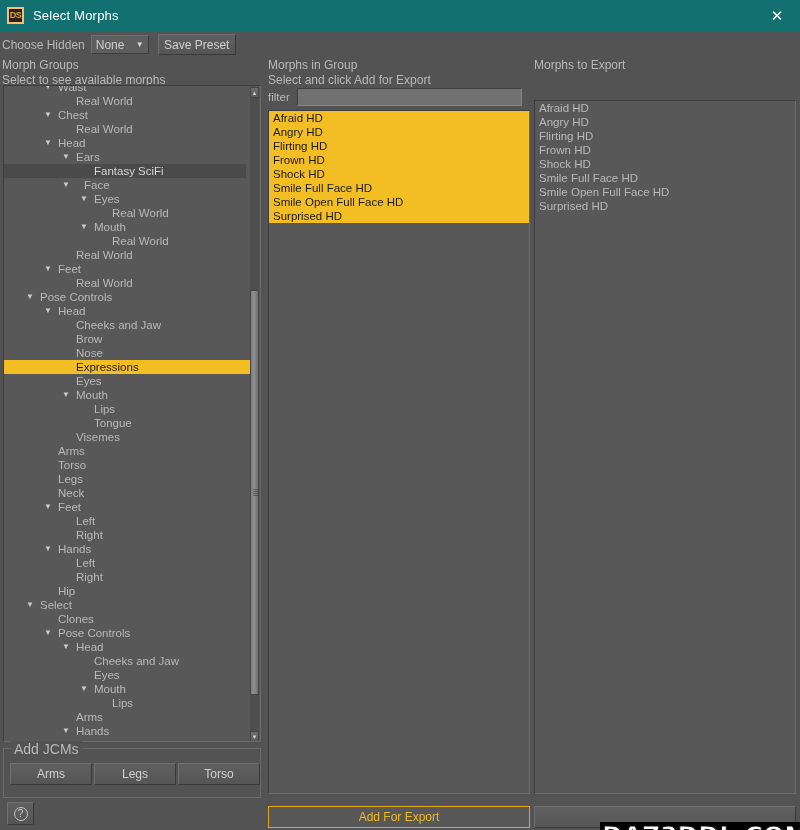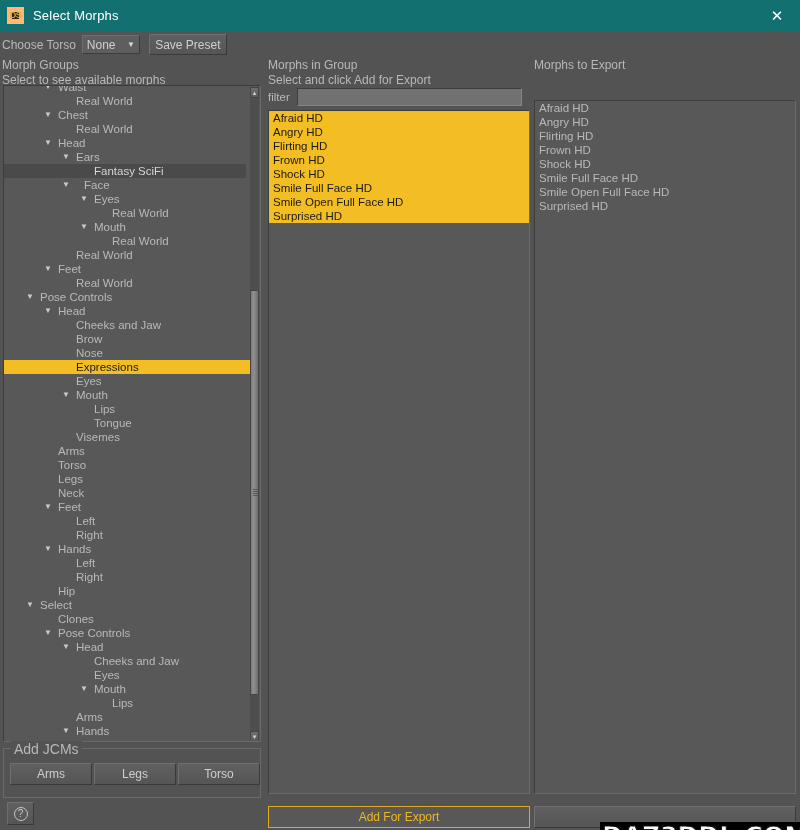--- a/index.html
+++ b/index.html
@@ -11,21 +11,21 @@
   }
 
   
   .titlebar {
     position: absolute; left: 0; top: 0; width: 800px; height: 31px;
     background: #127070;
     display: flex; align-items: center;
   }
   .ds-icon {
     width: 17px; height: 17px; margin-left: 7px; margin-right: 9px;
-    background: #2b2118; border: 5px solid #fdba74;
+    background: #2b2118; border: 2px solid #fdba74;
     display: flex; align-items: center; justify-content: center;
     font-size: 9px; font-weight: bold; color: #e0a53c;
     letter-spacing: -0.5px; line-height: 1;
   }
   .title-text {
     color: #ffffff; font-size: 13px; letter-spacing: .2px;
   }
   .close-btn {
     position: absolute; right: 0; top: 0; width: 46px; height: 31px;
     display: flex; align-items: center; justify-content: center;
@@ -207,21 +207,21 @@
 
 <div class="titlebar">
   <div class="ds-icon">DS</div>
   <div class="title-text">Select Morphs</div>
   <div class="close-btn">✕</div>
 </div>
 
 <div class="body-area">
 
   <div class="preset-row">
-    <span class="lbl preset-label">Choose Torso</span>
+    <span class="lbl preset-label">Choose Hidden</span>
     <div class="combo">
       <span>None</span>
       <span class="arrow">▼</span>
     </div>
     <div class="btn save-preset">Save Preset</div>
   </div>
 
   <div class="col-head" style="left:2px; top:27px;">Morph Groups</div>
   <div class="col-head" style="left:2px; top:42px;">Select to see available morphs</div>
   <div class="col-head" style="left:268px; top:27px;">Morphs in Group</div>

